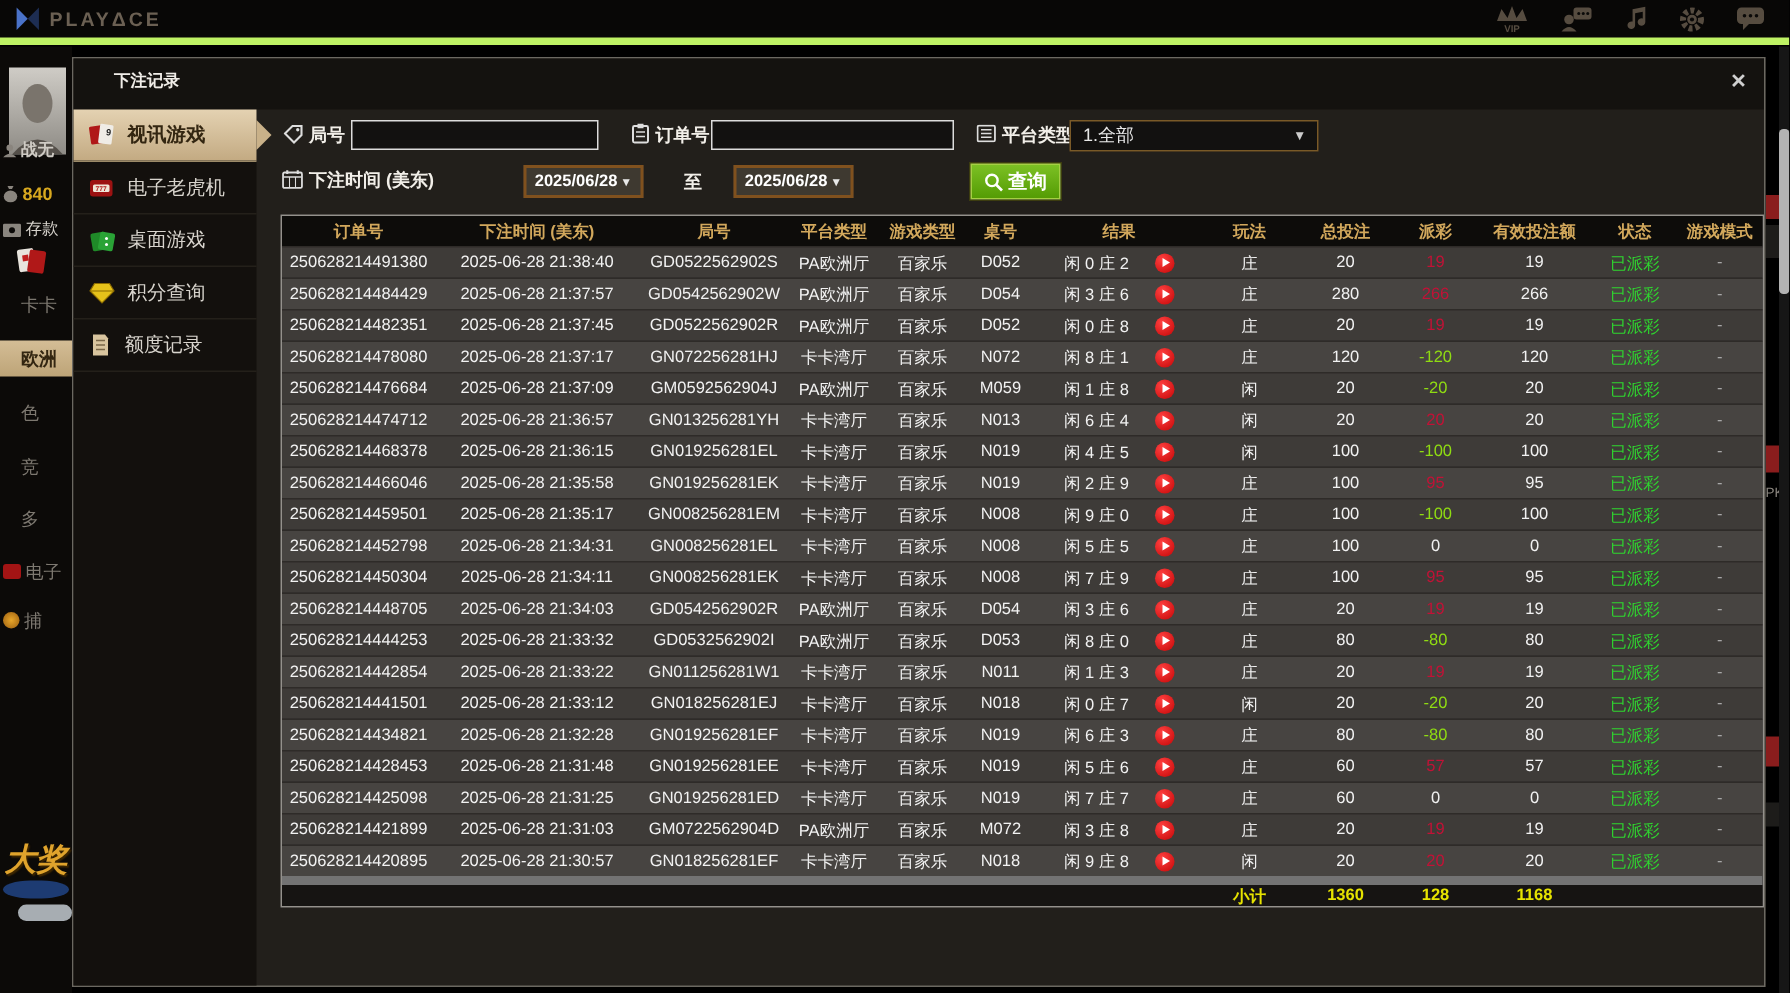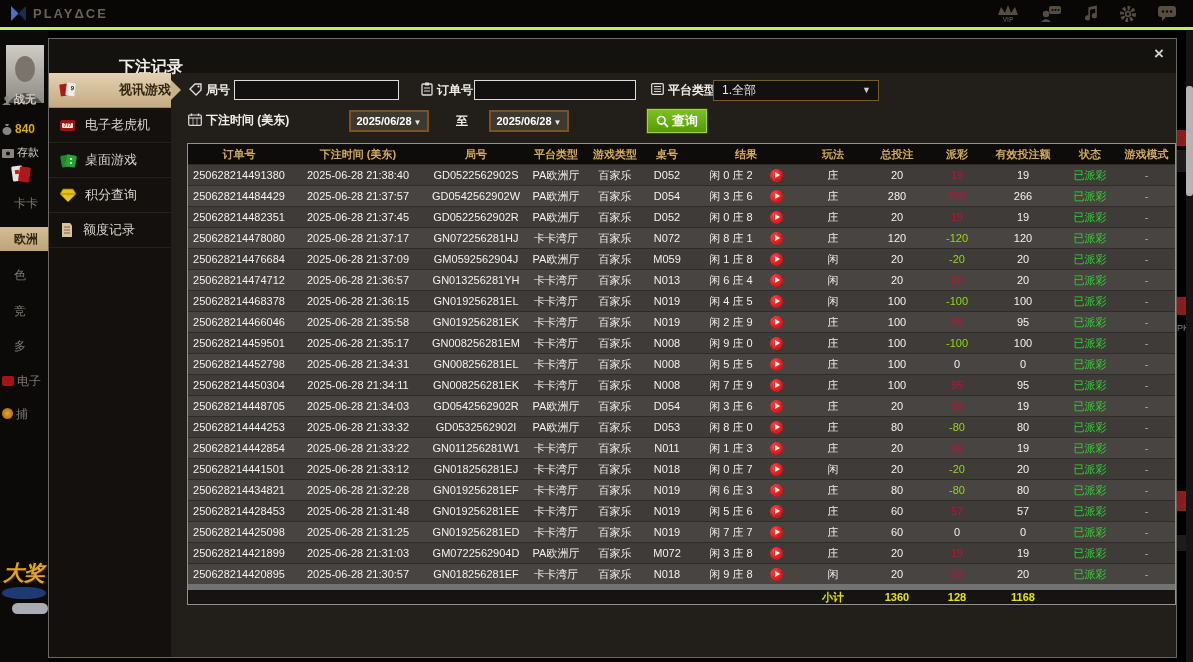--- a/index.html
+++ b/index.html
@@ -1,21 +1,21 @@
 <!DOCTYPE html>
 <html><head>
 <meta charset="utf-8">
 <style>
   * { margin:0; padding:0; box-sizing:border-box; }
   html,body { background:#000; }
   body { font-family:"Liberation Sans","DejaVu Sans",sans-serif; }
   .page { position:relative; width:1193px; height:662px; background:#000; overflow:hidden; }
 
   
-  .topbar { position:absolute; left:0; top:0; width:100%; height:30px; background:#080706; border-bottom:3px solid #bef264; display:flex; align-items:center; z-index:5; }
+  .topbar { position:absolute; left:0; top:0; width:100%; height:30px; background:#080706; border-bottom:5px solid #bef264; display:flex; align-items:center; z-index:5; }
   .brand { display:flex; align-items:center; gap:6px; margin-left:10px; }
   .brand-text { color:#6b6053; font-weight:bold; font-size:13px; letter-spacing:2px; }
   .top-icons { margin-left:auto; margin-right:16px; display:flex; align-items:center; gap:20px; }
   .top-icons svg { display:block; }
 
   
   .lobby { position:absolute; left:0; top:31px; width:48px; bottom:0; background:#0c0a08; overflow:hidden; z-index:1; }
   .avatar { position:absolute; left:6px; top:14px; width:38px; height:58px; background:linear-gradient(180deg,#cfccc6,#8e8b85); overflow:hidden; }
   .avatar svg { display:block; margin-top:8px; }
   .lob-user { position:absolute; left:2px; top:61px; color:#cfcbc4; font-size:11px; font-weight:bold; white-space:nowrap; }
@@ -33,29 +33,29 @@
 
   
   .rstrip { position:absolute; right:7px; top:31px; width:9px; bottom:0; overflow:hidden; z-index:1; }
   .rfrag { position:absolute; left:0; width:9px; }
   .sb-track { position:absolute; right:0; top:31px; width:7px; bottom:0; background:#161616; z-index:6; }
   .sb-thumb { position:absolute; right:0; top:55px; width:7px; height:110px; background:#b3b3b3; border-radius:3px; }
 
   
   .modal { position:absolute; left:48px; top:38px; width:1129px; height:620px; background:#221f1b; border:1px solid #6b6861; z-index:10; }
   .mhead { height:34px; background:#14120f; position:relative; }
-  .mtitle { position:absolute; left:27px; top:18px; color:#f0ede8; font-size:16px; font-weight:bold;margin-left:43px; }
+  .mtitle { position:absolute; left:27px; top:7px; color:#f0ede8; font-size:11px; font-weight:bold; }
   .mclose { position:absolute; right:12px; top:5px; color:#cfcfcf; font-size:17px; font-weight:bold; cursor:pointer; line-height:20px; }
   .mbody { display:flex; height:584px; }
 
   
   .sidebar { width:122px; background:#13100d; flex:0 0 122px; }
   .side-item { position:relative; height:35px; display:flex; align-items:center; gap:8px; padding-left:10px; color:#d8d4cd; font-size:13px; border-bottom:1px solid #24201a; cursor:pointer; }
   .side-item svg { flex:0 0 auto; }
-  .side-item.active { background:linear-gradient(180deg,#e4d2b2,#c3aa82); color:#332611; font-weight:bold; border-bottom:1px solid #9c8a68;justify-content:space-between; }
+  .side-item.active { background:linear-gradient(180deg,#e4d2b2,#c3aa82); color:#332611; font-weight:bold; border-bottom:1px solid #9c8a68; }
   .side-item.active::after { content:""; position:absolute; right:-10px; top:50%; margin-top:-10px; border-left:10px solid #c9b189; border-top:10px solid transparent; border-bottom:10px solid transparent; z-index:11; }
 
   
   .content { position:relative; flex:1;border-radius:28px; }
   .filters { position:relative; height:70px; }
   .flt-ic { position:absolute; }
   .flt-lab { position:absolute; color:#f2efe9; font-size:12px; font-weight:bold; line-height:16px; white-space:nowrap; }
   .flt-input { position:absolute; height:20px; background:#121110; border:1px solid #dcdcdc; color:#eee; font-size:12px; padding:0 5px; }
   .flt-select { position:absolute; height:21px; background:#121110; border:1px solid #7a5a28; color:#e8e8e8; font-size:12px; line-height:19px; padding-left:8px; cursor:pointer; }
   .flt-select .arr { position:absolute; right:7px; top:0; color:#cccccc; font-size:9px; }

